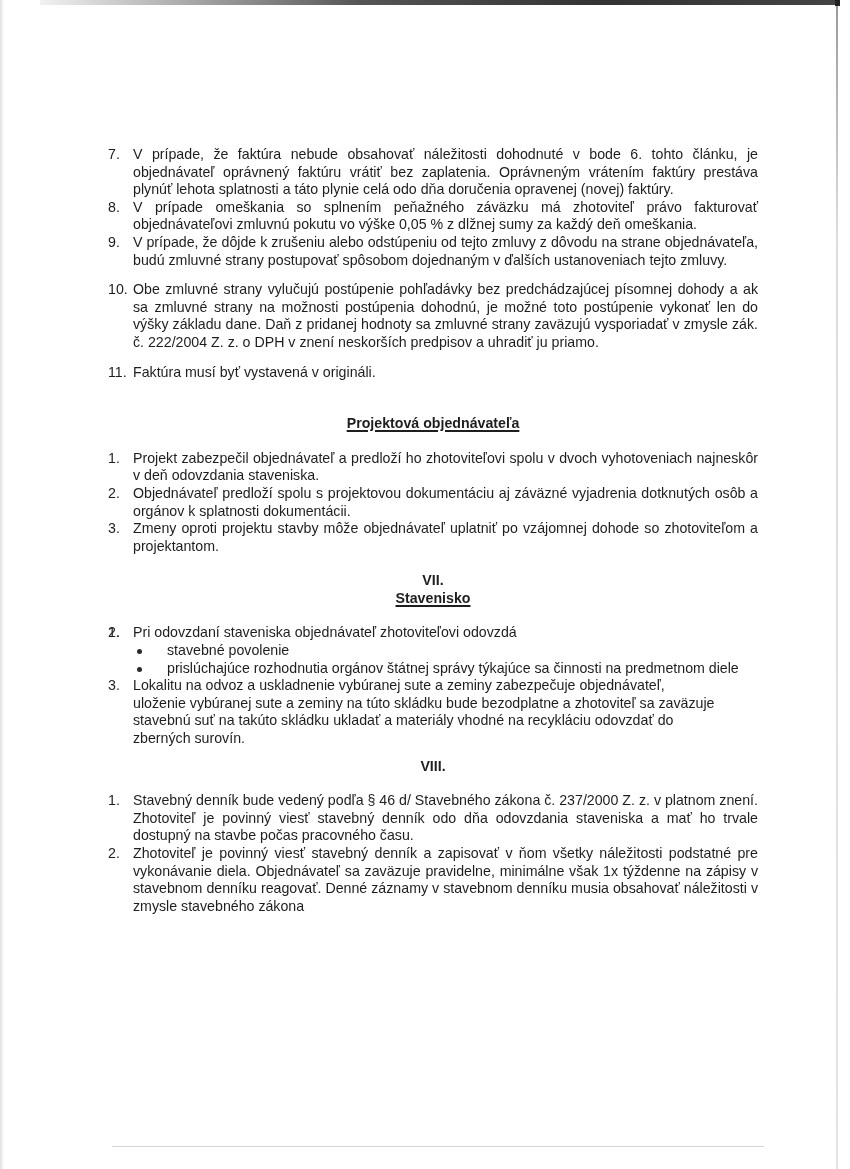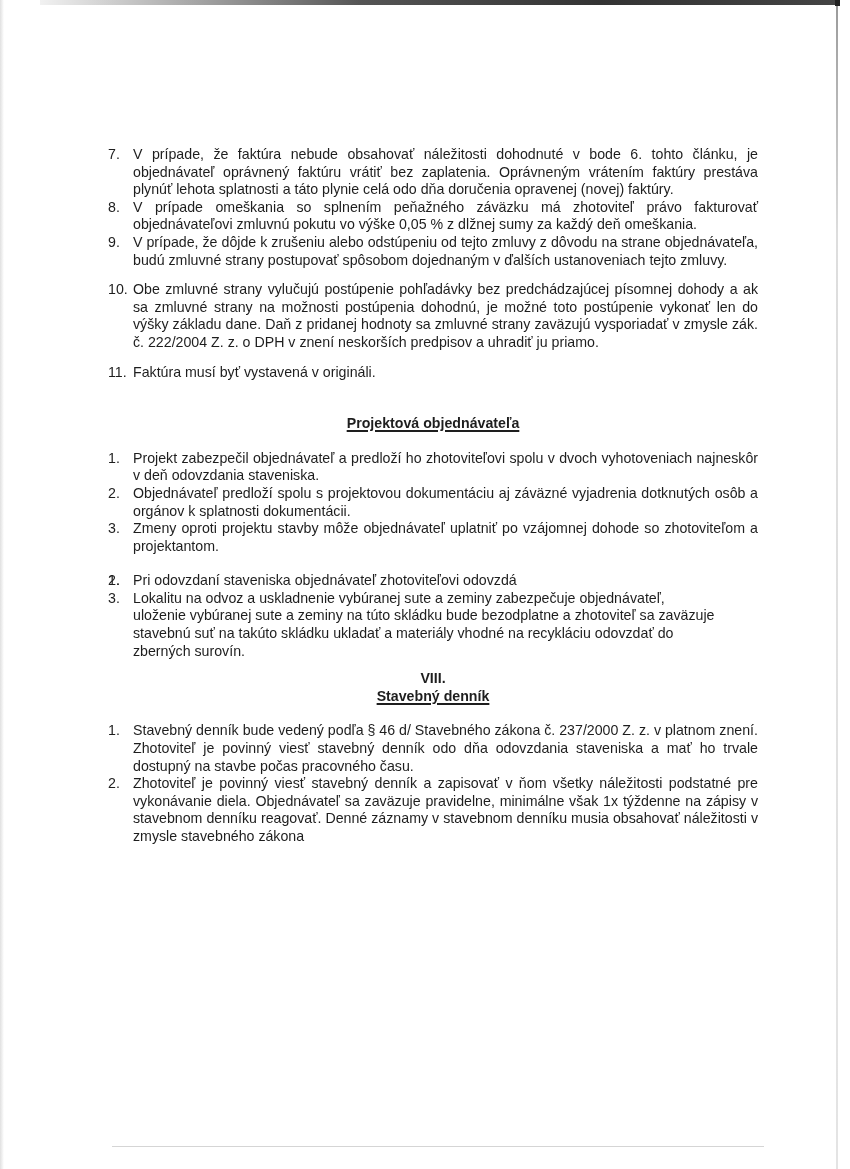--- a/index.html
+++ b/index.html
@@ -160,37 +160,50 @@
     <li>
       <span class="num">2.</span>
       <span>Objednávateľ predloží spolu s projektovou dokumentáciu aj záväzné vyjadrenia dotknutých osôb a orgánov k splatnosti dokumentácii.</span>
     </li>
     <li>
       <span class="num">3.</span>
       <span>Zmeny oproti projektu stavby môže objednávateľ uplatniť po vzájomnej dohode so zhotoviteľom a projektantom.</span>
     </li>
   </ol>
 
+  <div class="section-head" style="margin-top: 17px;">
+    <div>VII.</div>
+    <div class="title">Stavenisko</div>
+  </div>
   <ol class="items" style="margin-top: 17px;">
     <li class="no-justify">
       <span class="num">1.</span>
     </li>
     <li class="no-justify">
       <span class="num">2.</span>
       <span>Pri odovzdaní staveniska objednávateľ zhotoviteľovi odovzdá</span>
+      <ul class="bullets">
+        <li>
+          <span class="dot"></span>
+          <span>stavebné povolenie</span>
+        </li>
+        <li>
+          <span class="dot"></span>
+          <span>prislúchajúce rozhodnutia orgánov štátnej správy týkajúce sa činnosti na predmetnom diele</span>
+        </li>
+      </ul>
     </li>
     <li class="no-justify" style="padding-right: 40px;">
       <span class="num">3.</span>
       <span>Lokalitu na odvoz a uskladnenie vybúranej sute a zeminy zabezpečuje objednávateľ, uloženie vybúranej sute a zeminy na túto skládku bude bezodplatne a zhotoviteľ sa zaväzuje stavebnú suť na takúto skládku ukladať  a materiály vhodné na recykláciu odovzdať do zberných surovín.</span>
     </li>
   </ol>
 
   <div class="section-head" style="margin-top: 10px;">
     <div>VIII.</div>
-    <div class="title">Stavebný denník</div>
   </div>
   <ol class="items" style="margin-top: 17px;">
     <li>
       <span class="num">1.</span>
       <span>Stavebný denník bude vedený podľa § 46 d/ Stavebného zákona č. 237/2000 Z. z. v platnom znení. Zhotoviteľ je povinný viesť stavebný denník odo dňa odovzdania staveniska a mať ho trvale dostupný na stavbe počas pracovného času.</span>
     </li>
     <li>
       <span class="num">2.</span>
       <span>Zhotoviteľ je povinný viesť stavebný denník a zapisovať v ňom všetky náležitosti podstatné pre vykonávanie diela. Objednávateľ sa zaväzuje pravidelne, minimálne však 1x týždenne na zápisy v stavebnom denníku reagovať. Denné záznamy v stavebnom denníku musia obsahovať náležitosti v zmysle stavebného zákona</span>
     </li>

